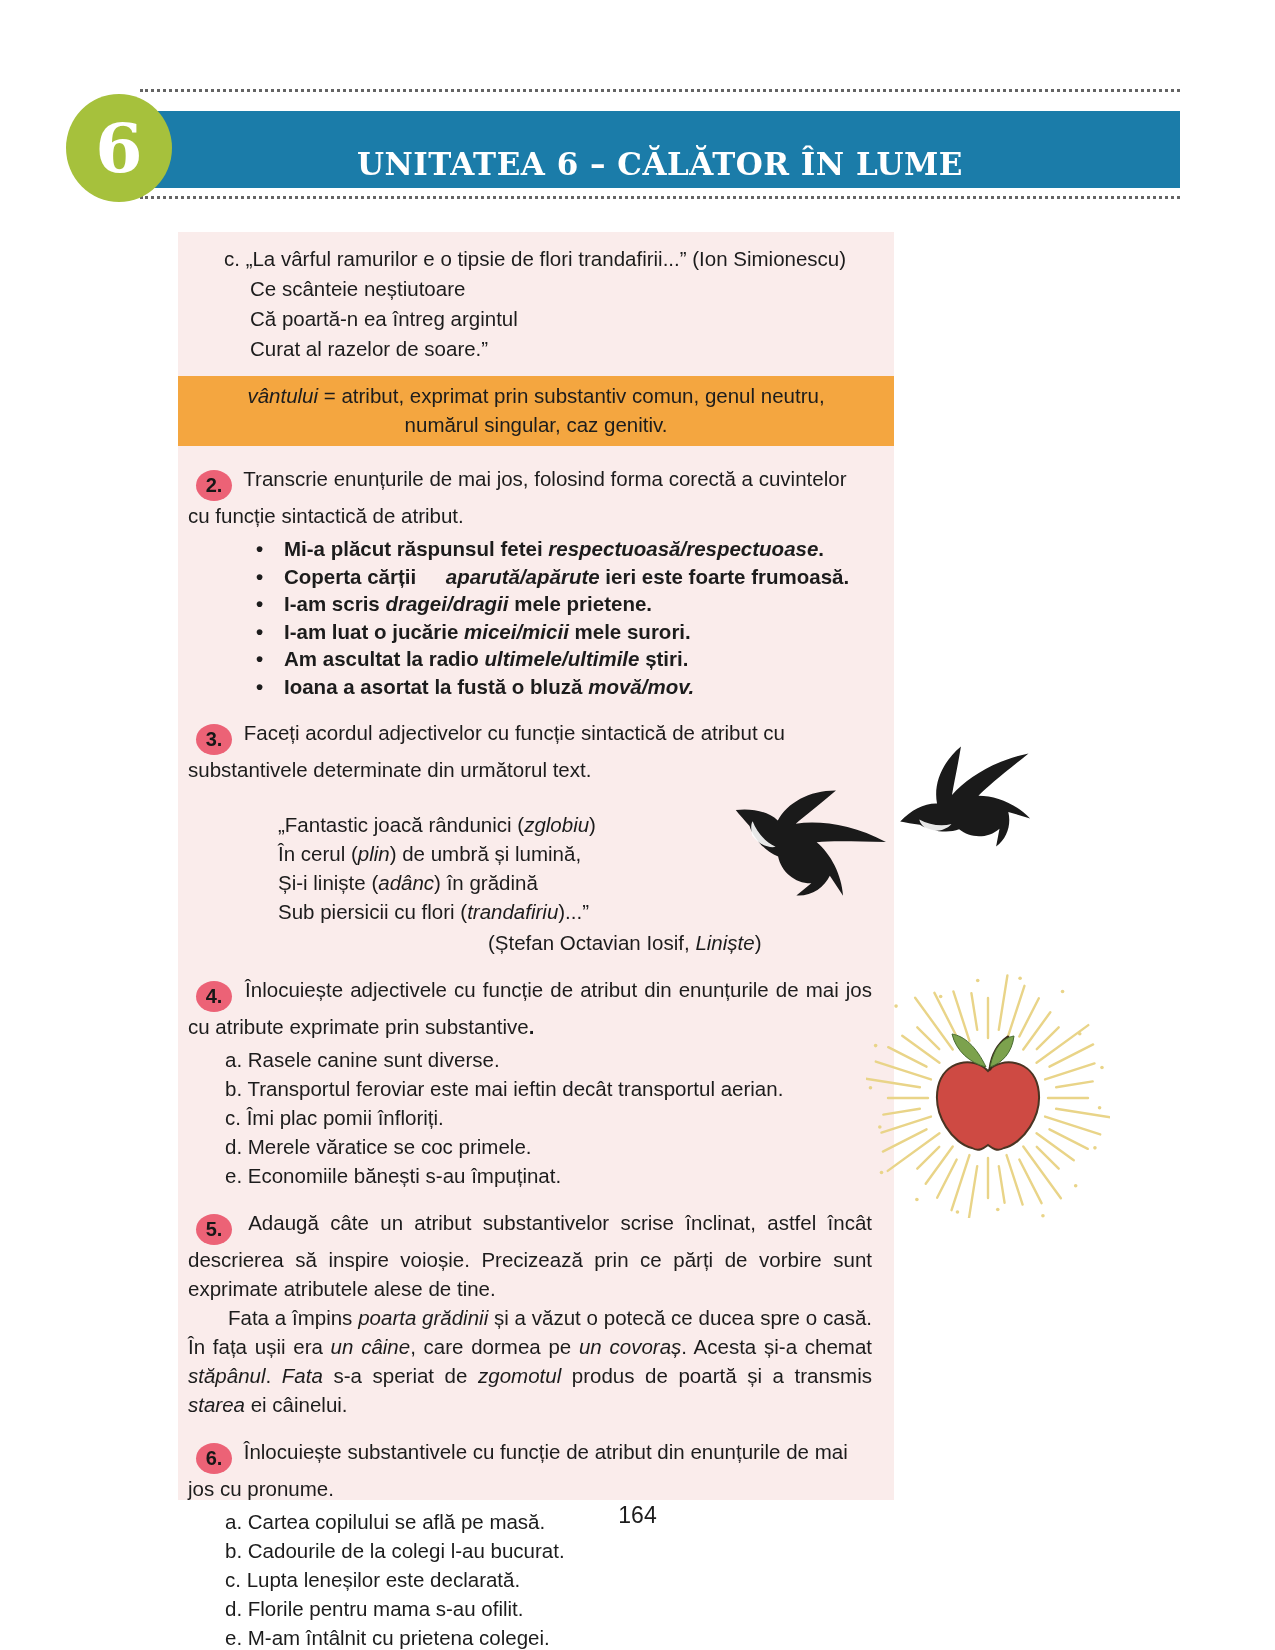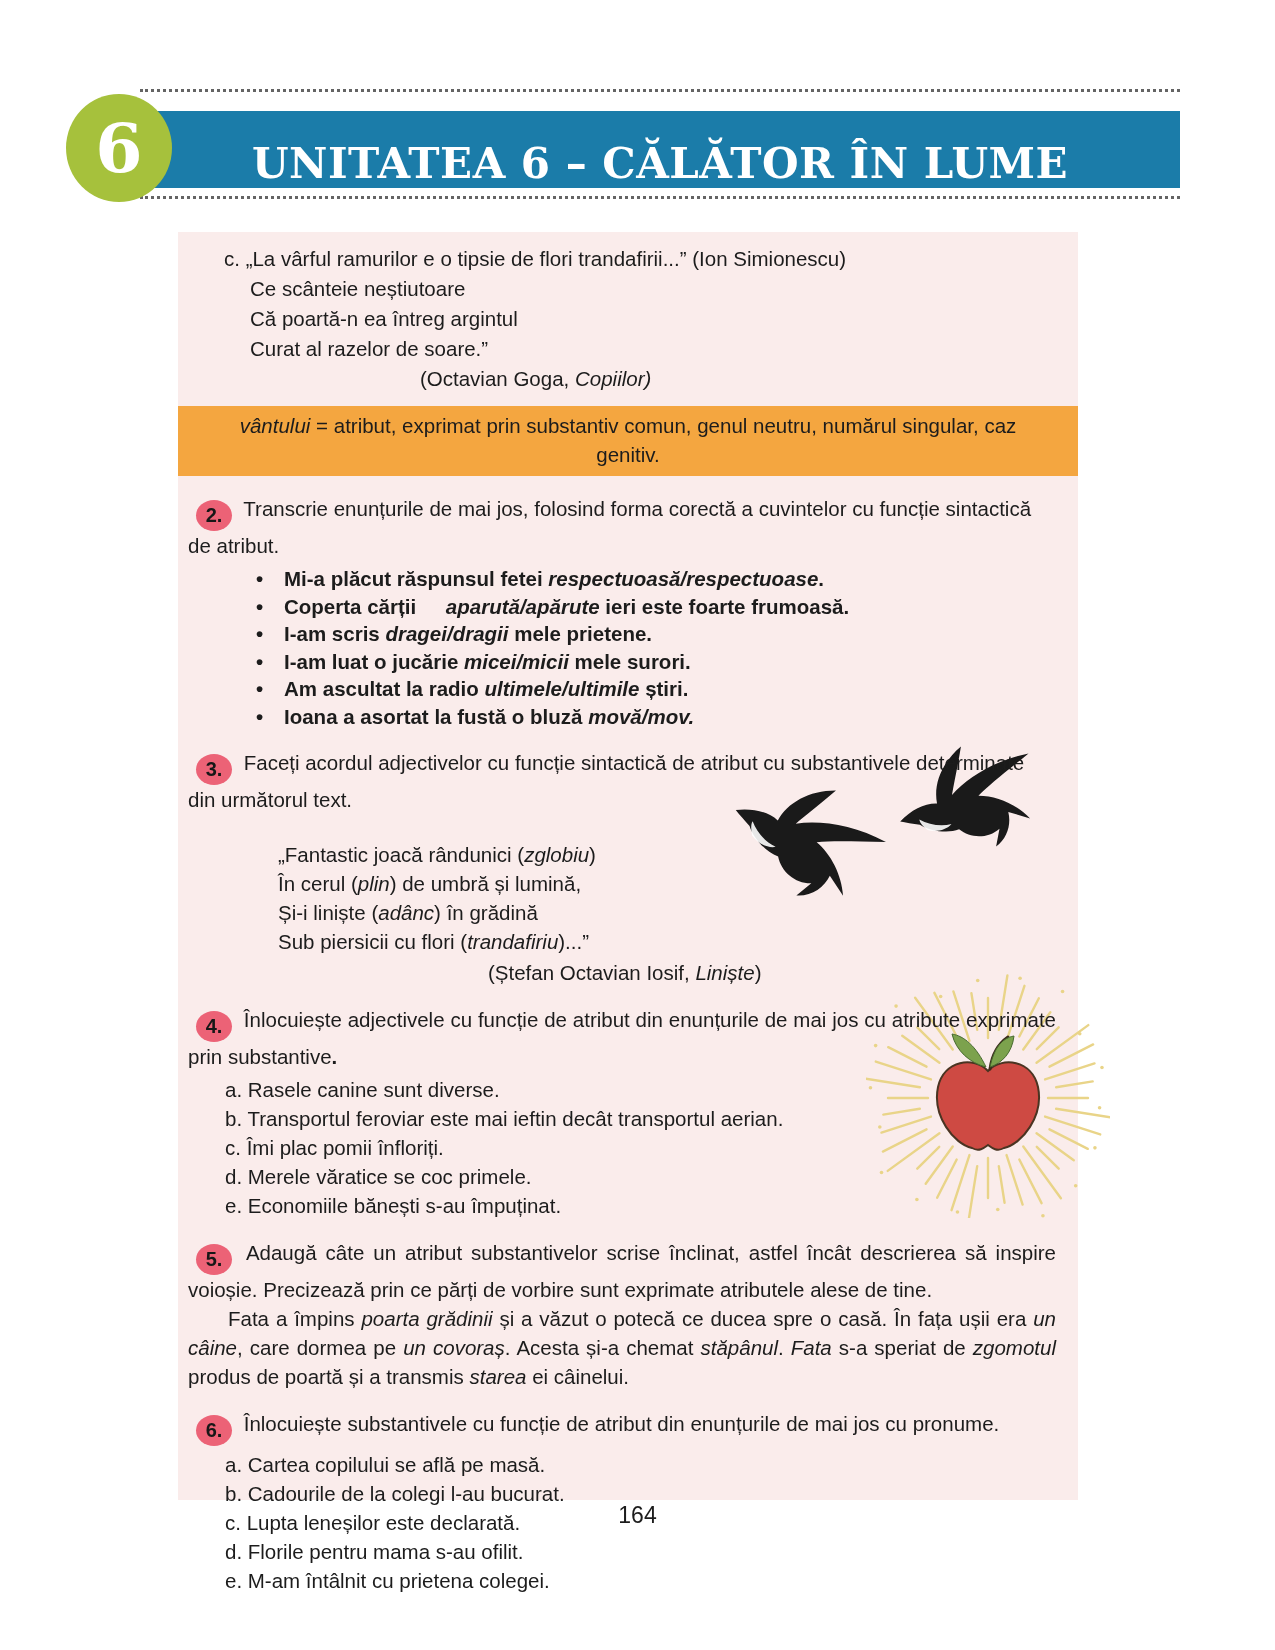--- a/index.html
+++ b/index.html
@@ -9,26 +9,26 @@
   }
   html,body{margin:0;padding:0;background:#888;}
   .page{position:relative;width:1275px;height:1650px;background:#ffffff;overflow:hidden;
         font-family:"Liberation Sans",sans-serif;color:var(--text);}
   
   .dotline{position:absolute;left:140px;width:1040px;height:0;border-top:3px dotted #4a4a4a;opacity:.85;}
   .dotline.top{top:89px}
   .dotline.bottom{top:196px}
   .banner{position:absolute;left:140px;top:111px;width:1040px;height:77px;background:var(--banner-blue);
           display:flex;align-items:center;justify-content:center;}
-  .banner-title{color:#fff;font-family:"DejaVu Serif",serif;font-weight:bold;font-size:42px;letter-spacing:.5px;margin-top:28px;}
+  .banner-title{color:#fff;font-family:"DejaVu Serif",serif;font-weight:bold;font-size:31px;letter-spacing:.5px;margin-top:28px;}
   .unit-circle{position:absolute;left:66px;top:94px;width:106px;height:108px;border-radius:50%;
                background:var(--circle-green);display:flex;align-items:center;justify-content:center;
                color:#fff;font-family:"DejaVu Serif",serif;font-weight:bold;font-size:68px;}
   
-  .panel{position:absolute;left:178px;top:232px;width:900px;height:1268px;background:var(--panel-pink);
+  .panel{position:absolute;left:178px;top:232px;width:716px;height:1268px;background:var(--panel-pink);
          box-sizing:border-box;padding:12px 22px 0 10px;font-size:20.5px;line-height:29px;}
   .panel p{margin:0;}
   .quote-block{margin-left:36px;line-height:30px;}
   .q-ind{margin-left:26px !important;}
   .attr-goga{margin-left:196px !important;}
   .attr-goga span, .poem span, .para span, .callout span, .bullets span, .ex-title span{white-space:pre-wrap;}
   .callout{margin:12px -22px 0 -10px;padding:5px 40px 7px;background:var(--orange);
            text-align:center;line-height:29px;}
   .badge{display:inline-flex;align-items:center;justify-content:center;background:var(--badge-pink);
          min-width:36px;height:31px;border-radius:50%;font-weight:bold;font-size:20px;color:#171717;
@@ -65,21 +65,20 @@
   <div class="dotline bottom"></div>
   <div class="unit-circle">6</div>
 
   <div class="panel">
 
     <div class="quote-block sec">
       <p>c. „La vârful ramurilor e o tipsie de flori trandafirii...” (Ion Simionescu)</p>
       <p class="q-ind">Ce scânteie neștiutoare</p>
       <p class="q-ind">Că poartă-n ea întreg argintul</p>
       <p class="q-ind">Curat al razelor de soare.”</p>
-      <p class="attr-goga"><span>(Octavian Goga, </span><span style="font-style: italic;">Copiilor)</span></p>
     </div>
 
     <div class="callout sec"><span style="font-style: italic; font-weight: normal;">vântului</span><span> = atribut, exprimat prin substantiv comun, genul neutru, numărul singular, caz genitiv.</span></div>
 
     <section class="sec">
       <p class="ex-title"><span class="badge">2.</span> <span>Transcrie enunțurile de mai jos, folosind forma corectă a cuvintelor cu funcție sintactică de atribut.</span></p>
       <div class="bullets">
           <div><span>Mi-a plăcut răspunsul fetei </span><span style="font-style: italic;">respectuoasă/respectuoase</span><span>.</span></div>
           <div><span>Coperta cărții </span><span style="font-style: italic; margin-left: 24px;">aparută/apărute</span><span> ieri este foarte frumoasă.</span></div>
           <div><span>I-am scris </span><span style="font-style: italic;">dragei/dragii</span><span> mele prietene.</span></div>

